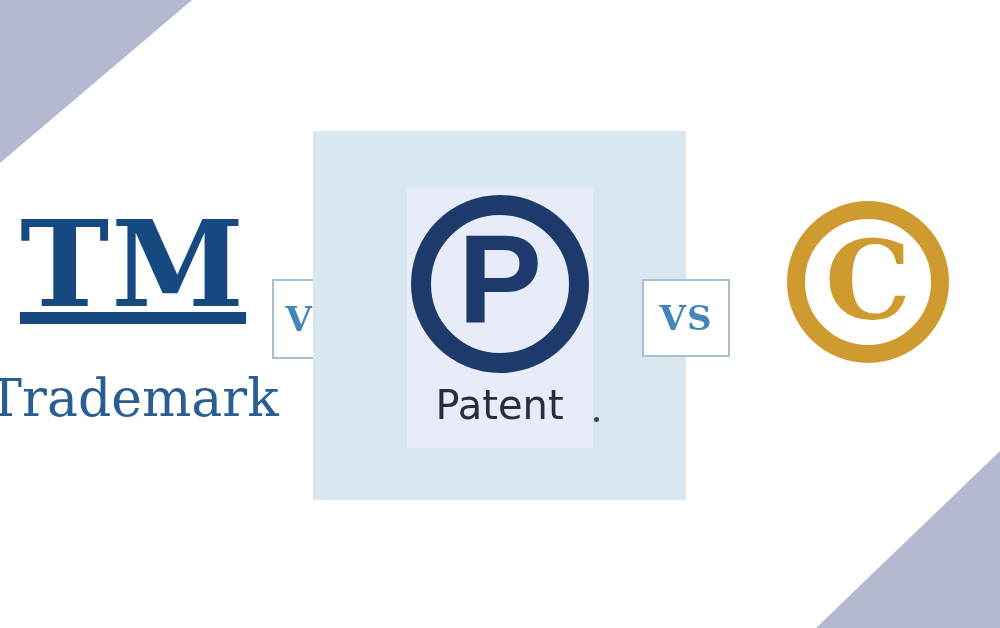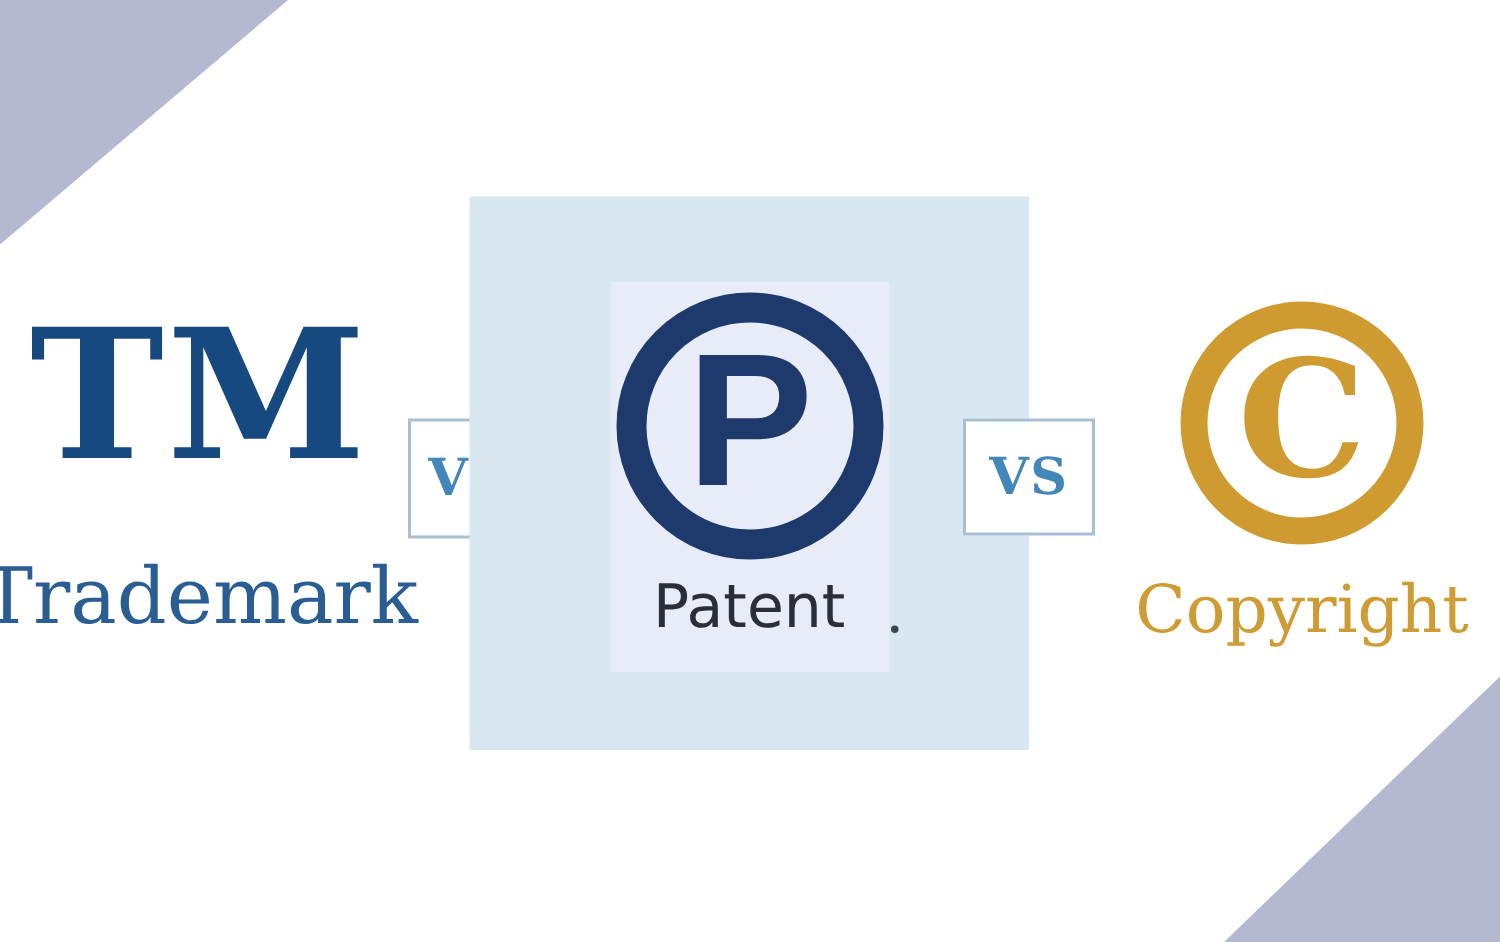--- a/index.html
+++ b/index.html
@@ -14,21 +14,21 @@
   .tri-tl { left:0; top:0; border-top:163px solid #b4b9d1; border-right:192px solid transparent; }
   .tri-br { right:0; bottom:0; border-bottom:177px solid #b4b9d1; border-left:184px solid transparent; }
 
   
   .tm-group {
     position:absolute; left:8px; top:204px; width:250px;
     display:flex; flex-direction:column; align-items:center;
   }
   .tm-symbol {
     font-weight:bold; font-size:120px; line-height:1;
-    color:#15497f; letter-spacing:2px;
+    color:#15497f; letter-spacing:2px;text-decoration:underline;
   }
   .tm-label { margin-top:48px; font-size:52px; line-height:1; color:#2a5d94; }
 
   
   .vs-box {
     position:absolute; background:#ffffff; border:2px solid #a9bfd3;
     display:flex; align-items:center; justify-content:center;
     font-weight:bold; font-size:34px; color:#4286ba; letter-spacing:1px;
   }
   .vs-1 { left:272px; top:279px; width:76px; height:76px; }
@@ -98,16 +98,15 @@
   <div class="stray-dot"></div>
 
   <div class="vs-box vs-2">
     <span>VS</span>
   </div>
 
   <div class="c-group">
     <div class="c-ring">
       <span class="c-letter">C</span>
     </div>
-    <div class="c-label">Copyright</div>
   </div>
 
 </div>
 
 </body></html>

